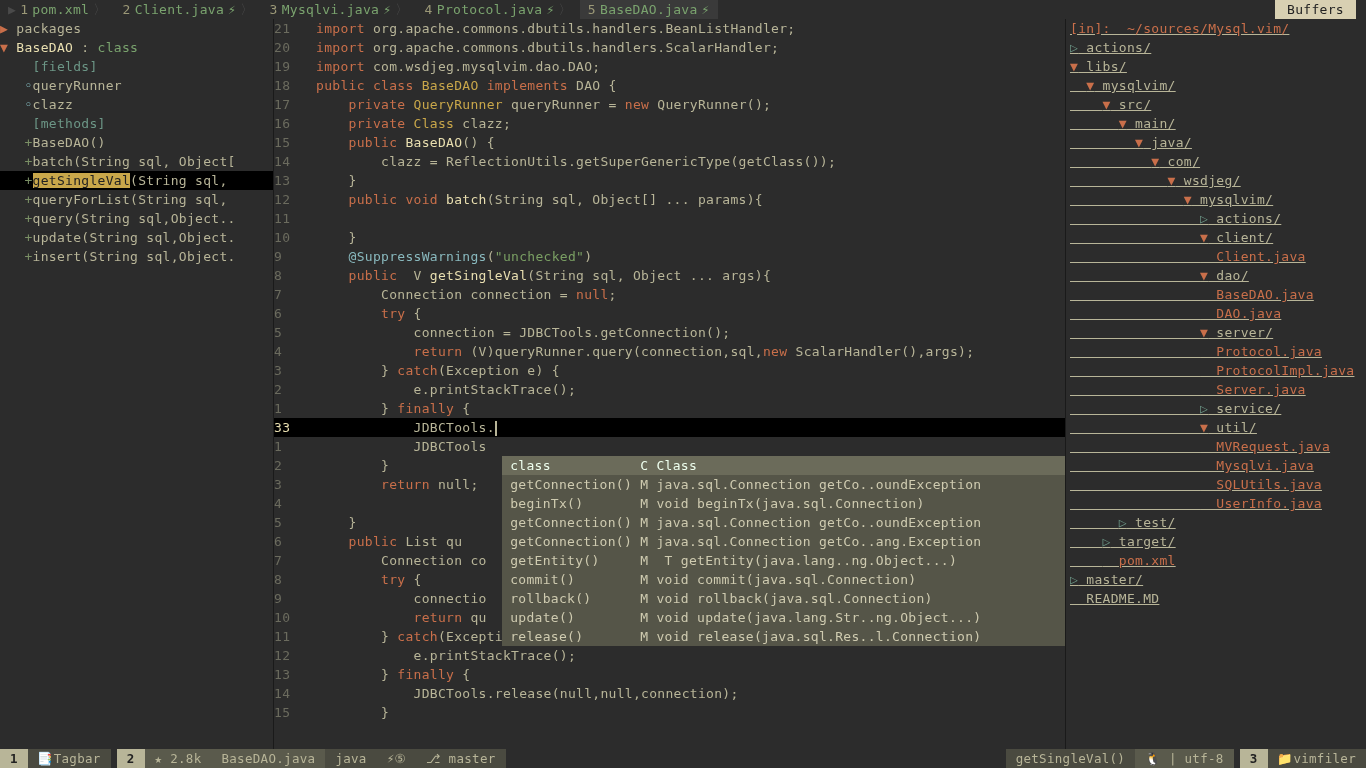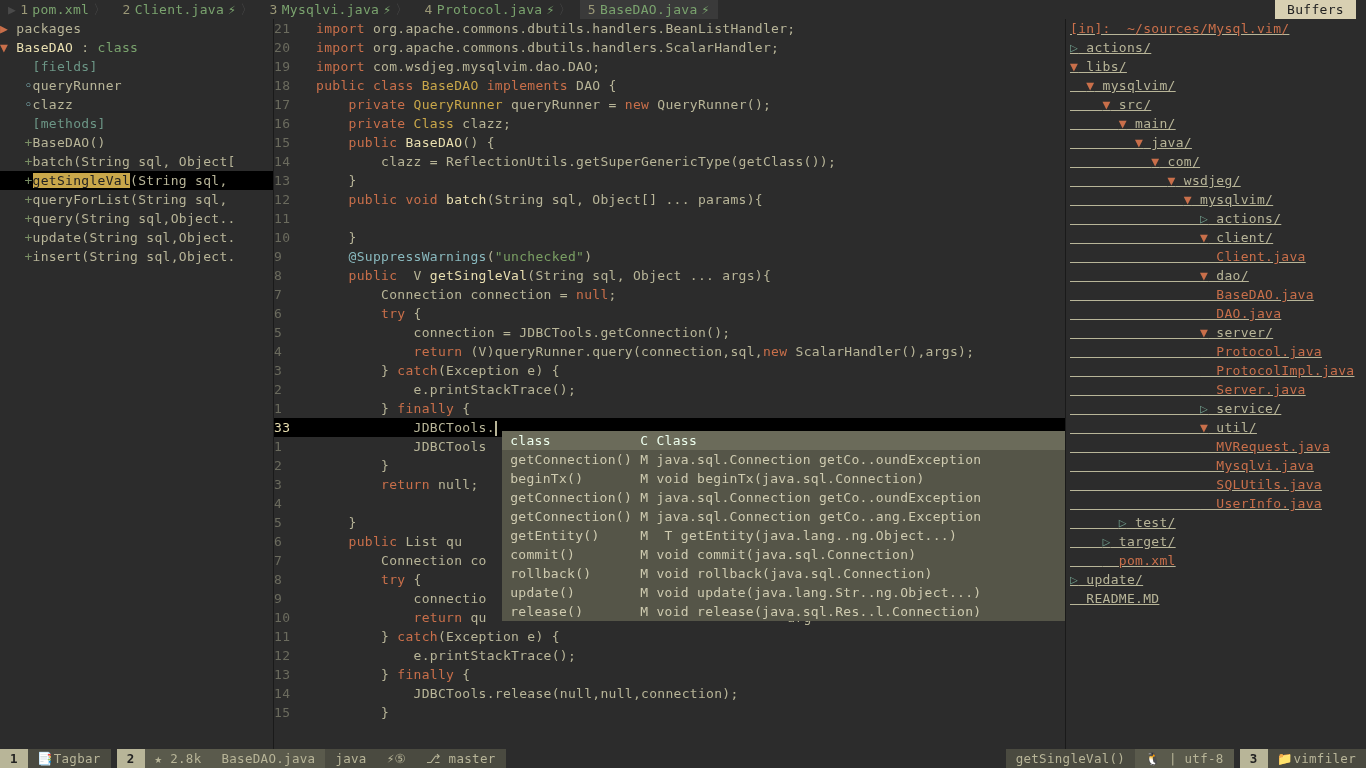--- a/index.html
+++ b/index.html
@@ -35,21 +35,21 @@
 .code { display:flex;}
 .gutter { width:42px; text-align:left; padding-right:8px; color:#6b6b5e;}
 .gutter .cur { color:#e9dfb0;}
 .codetext { flex:1; white-space:pre; color:#b8b598;}
 .c-kw{color:#c96f4a;}
 .c-type{color:#c9a74a;}
 .c-fn{color:#e9dfb0;}
 .c-str{color:#7a9f63;}
 .c-ann{color:#89b9be;}
 .c-new{color:#c96f4a;}
-.popup { position:absolute; left:228px; top:412px; background:#555548; color:#cfcbb0; width:570px;}
+.popup { position:absolute; left:228px; top:437px; background:#555548; color:#cfcbb0; width:570px;}
 .popup .prow { height:19px; white-space:pre;}
 .popup .sel { background:#6b6b5a; color:#efe;}
 .status { height:19px; display:flex; align-items:center; background:#2c2c2c; font-size:12.5px;}
 .pill { background:#4a4a40; color:#b8b598; padding:0 10px; height:19px; display:flex; align-items:center;}
 .pill.num { background:#b8b598; color:#222; font-weight:bold;}
 .pill.accent { background:#5a5a4c;}
 .tree { padding:0 4px;text-decoration:underline;}
 .tree .trow{ height:19px; white-space:pre;}
 .tri-o{color:#c96f4a;}
 .tri-c{color:#6c9686;}
@@ -279,21 +279,21 @@
         <div class="trow">                <span class="fname">  Server.java</span></div>
         <div class="trow">                <span class="tri-c">▷</span><span class="dname"> service/</span></div>
         <div class="trow">                <span class="tri-o">▼</span><span class="dname"> util/</span></div>
         <div class="trow">                <span class="fname">  MVRequest.java</span></div>
         <div class="trow">                <span class="fname">  Mysqlvi.java</span></div>
         <div class="trow">                <span class="fname">  SQLUtils.java</span></div>
         <div class="trow">                <span class="fname">  UserInfo.java</span></div>
         <div class="trow">      <span class="tri-c">▷</span><span class="dname"> test/</span></div>
         <div class="trow">    <span class="tri-c">▷</span><span class="dname"> target/</span></div>
         <div class="trow">    <span class="fname">  pom.xml</span></div>
-        <div class="trow"><span class="tri-c">▷</span><span class="dname"> update/</span></div>
+        <div class="trow"><span class="tri-c">▷</span><span class="dname"> master/</span></div>
         <div class="trow"><span class="dname">  README.MD</span></div>
       </div>
 </div>
 </div>
 
 <div class="status">
  <div class="pill num">1</div>
  <div class="pill">📑 <span>Tagbar</span></div>
  <div style="flex:0 0 6px"></div>
  <div class="pill num">2</div>

